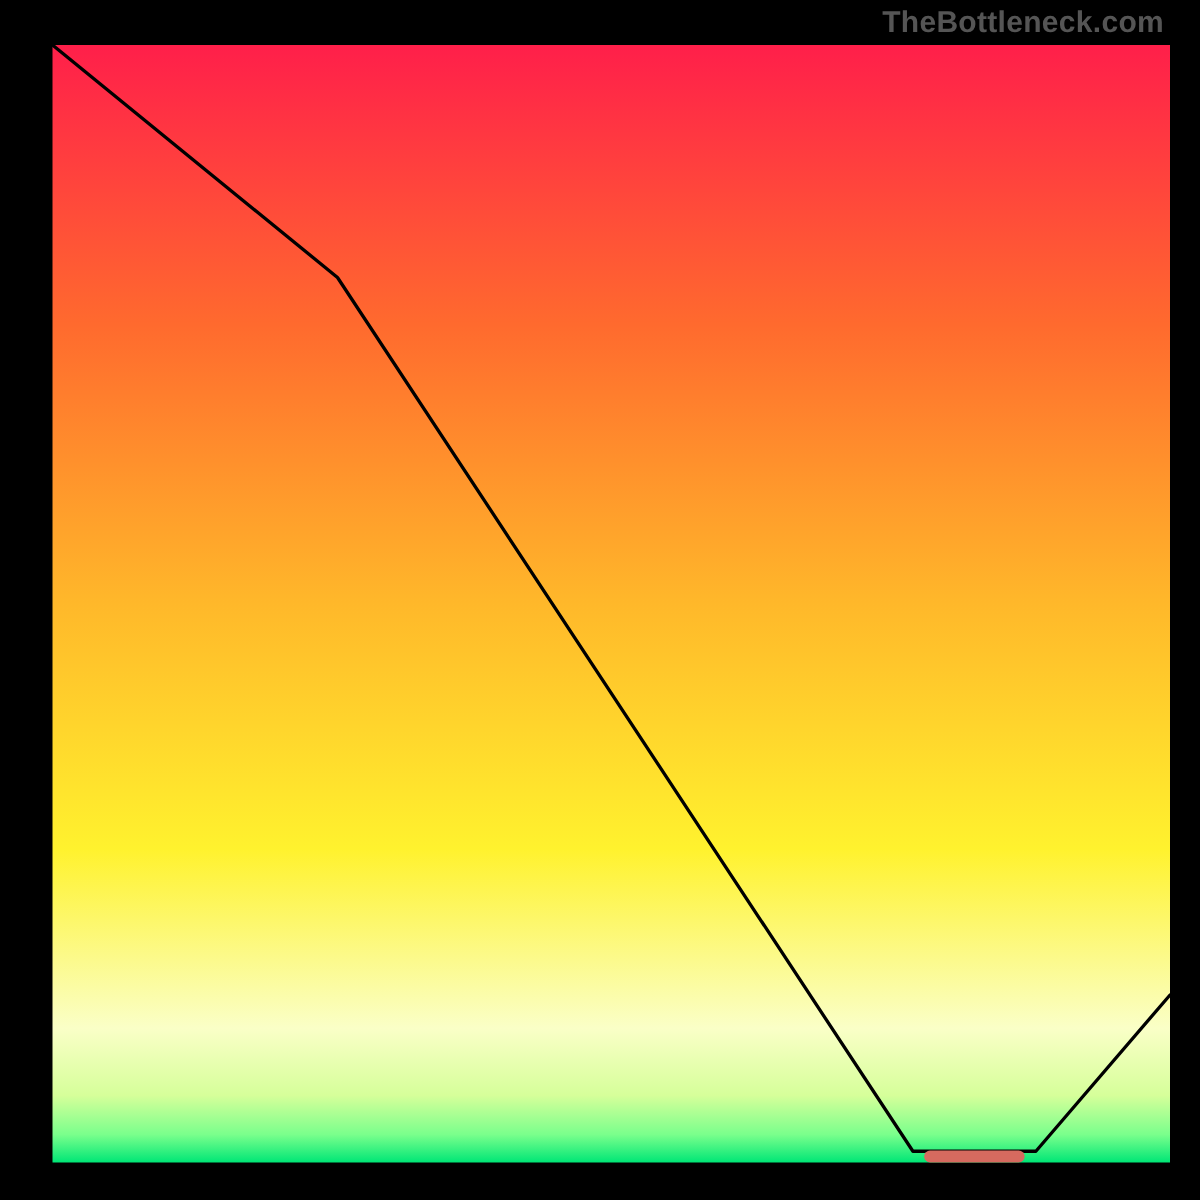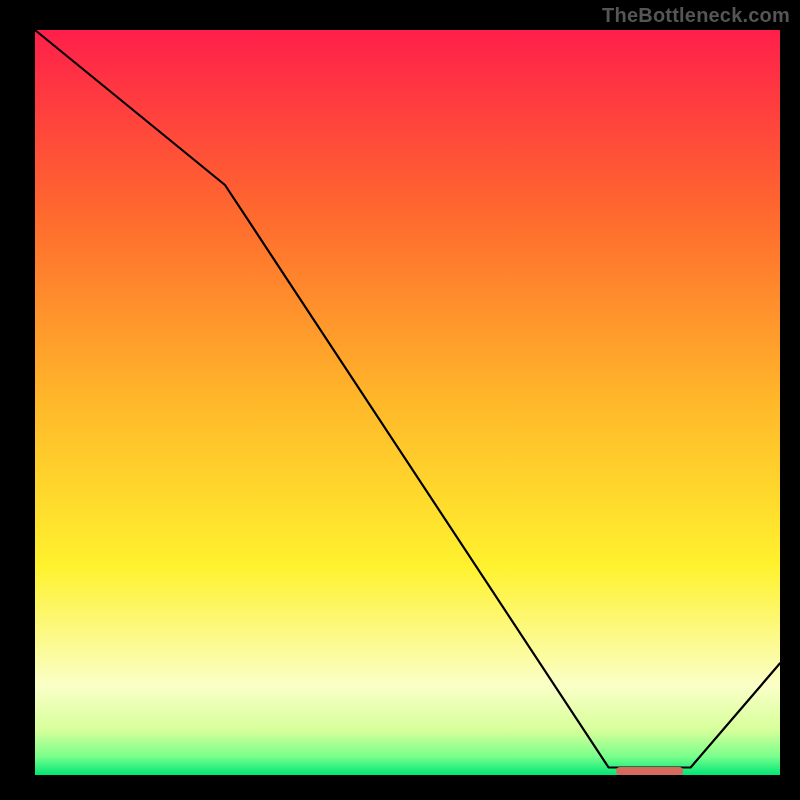--- a/index.html
+++ b/index.html
@@ -13,21 +13,21 @@
   }
   .stage {
     position: relative;
     width: 800px;
     height: 800px;
     background: #000;
   }
   .watermark {
     position: absolute;
     top: 4px;
-    right: 10px;
+    right: 24px;
     color: #555;
     font-size: 20px;
     font-weight: 600;
     letter-spacing: 0.2px;
     user-select: none;
   }
   svg.plot {
     position: absolute;
     left: 0;
     top: 0;

